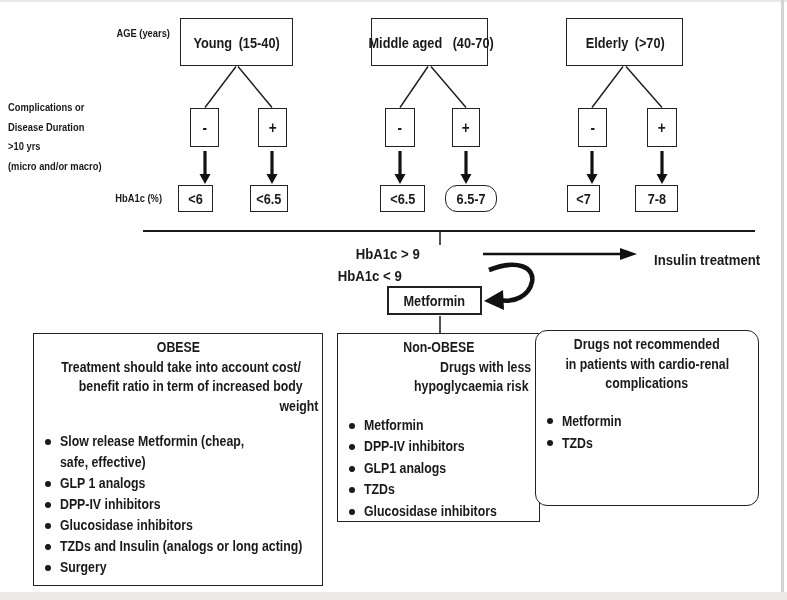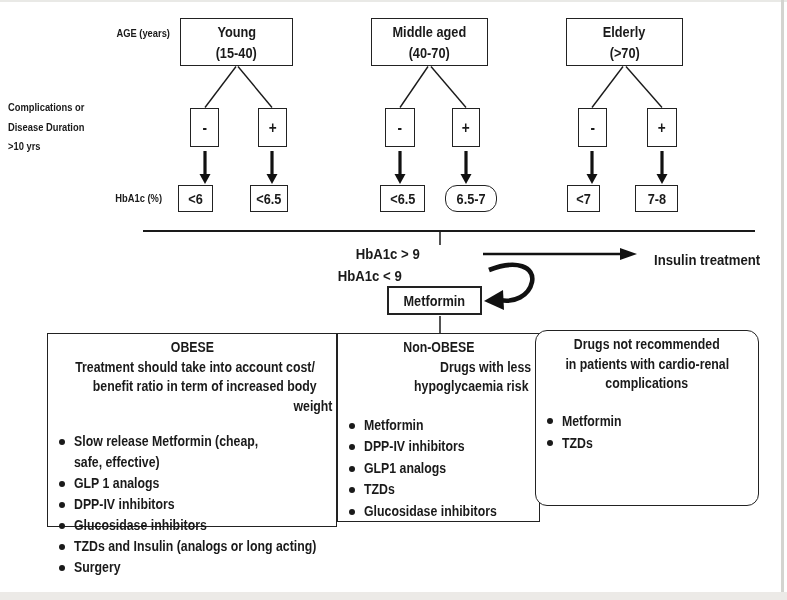--- a/index.html
+++ b/index.html
@@ -18,21 +18,21 @@
   .t{display:inline-block;transform:scaleX(.85);transform-origin:50% 50%;white-space:nowrap;}
   .t-l{transform-origin:0 50%;}
   .t-r{transform-origin:100% 50%;}
 
   .lbl{position:absolute;font-size:11px;line-height:19.5px;}
   .age-lbl{left:20px;top:24px;width:150px;text-align:right;}
   .comp-lbl{left:8px;top:98px;width:200px;text-align:left;}
   .hba1c-lbl{left:0;top:189px;width:162px;text-align:right;}
 
   .node{position:absolute;border:1.6px solid #222;background:#fff;box-sizing:border-box;
-        display:flex;flex-direction:column;align-items:center;justify-content:center;text-align:center;}
+        display:flex;flex-direction:row;align-items:center;justify-content:center;text-align:center;}
   .age-box{font-size:15px;line-height:21px;}
   .pm-box{font-size:16px;}
   .val-box{font-size:15px;}
   .met-box{border-width:2px;font-size:15px;}
 
   .dtext{position:absolute;font-size:15.5px;}
   .d-center{text-align:left;}
 
   .info{position:absolute;border:1.6px solid #222;background:#fff;box-sizing:border-box;
         font-size:14.5px;}
@@ -96,20 +96,21 @@
     </g>
 
     <line x1="440" y1="316" x2="440" y2="333" stroke="#1a1a1a" stroke-width="1.5"></line>
   </svg>
 
   <div class="lbl age-lbl"><span class="t t-r">AGE (years)</span></div>
   <div class="lbl comp-lbl">
     <div><span class="t t-l">Complications or</span></div>
     <div><span class="t t-l">Disease Duration</span></div>
     <div><span class="t t-l">&gt;10 yrs</span></div>
+    <div><span class="t t-l">(micro and/or macro)</span></div>
   </div>
   <div class="lbl hba1c-lbl"><span class="t t-r">HbA1c (%)</span></div>
 
   <div class="node age-box" style="left:180px;top:18px;width:113px;height:48px;">
     <div><span class="t">Young</span></div>
     <div><span class="t">(15-40)</span></div>
   </div>
   <div class="node pm-box" style="left:190px;top:108px;width:29px;height:39px;">
       <span class="t">-</span>
     </div>
@@ -157,21 +158,21 @@
       <span class="t">7-8</span>
     </div>
 
   <div class="dtext d-center" style="left:350px;top:245px;width:160px;"><span class="t">HbA1c &gt; 9</span></div>
   <div class="dtext" style="left:646px;top:251px;padding-left:8px;"><span class="t t-l">Insulin treatment</span></div>
   <div class="dtext d-center" style="left:332px;top:267px;width:160px;"><span class="t">HbA1c &lt; 9</span></div>
   <div class="node met-box" style="left:387px;top:286px;width:95px;height:29px;">
       <span class="t">Metformin</span>
     </div>
 
-  <div class="info ob" style="left:47px;top:333px;width:290px;height:194px;">
+  <div class="info ob" style="left:33px;top:333px;width:290px;height:253px;">
     <div class="title"><span class="t">OBESE</span></div>
     <div class="sub">
       <div><span class="t">Treatment should take into account cost/</span></div>
       <div><span class="t">benefit ratio in term of increased body</span></div>
       <div><span class="t">weight</span></div>
     </div>
     <ul>
       <li>
         <div><span class="t t-l">Slow release Metformin (cheap,</span></div>
         <div><span class="t t-l">safe, effective)</span></div>

